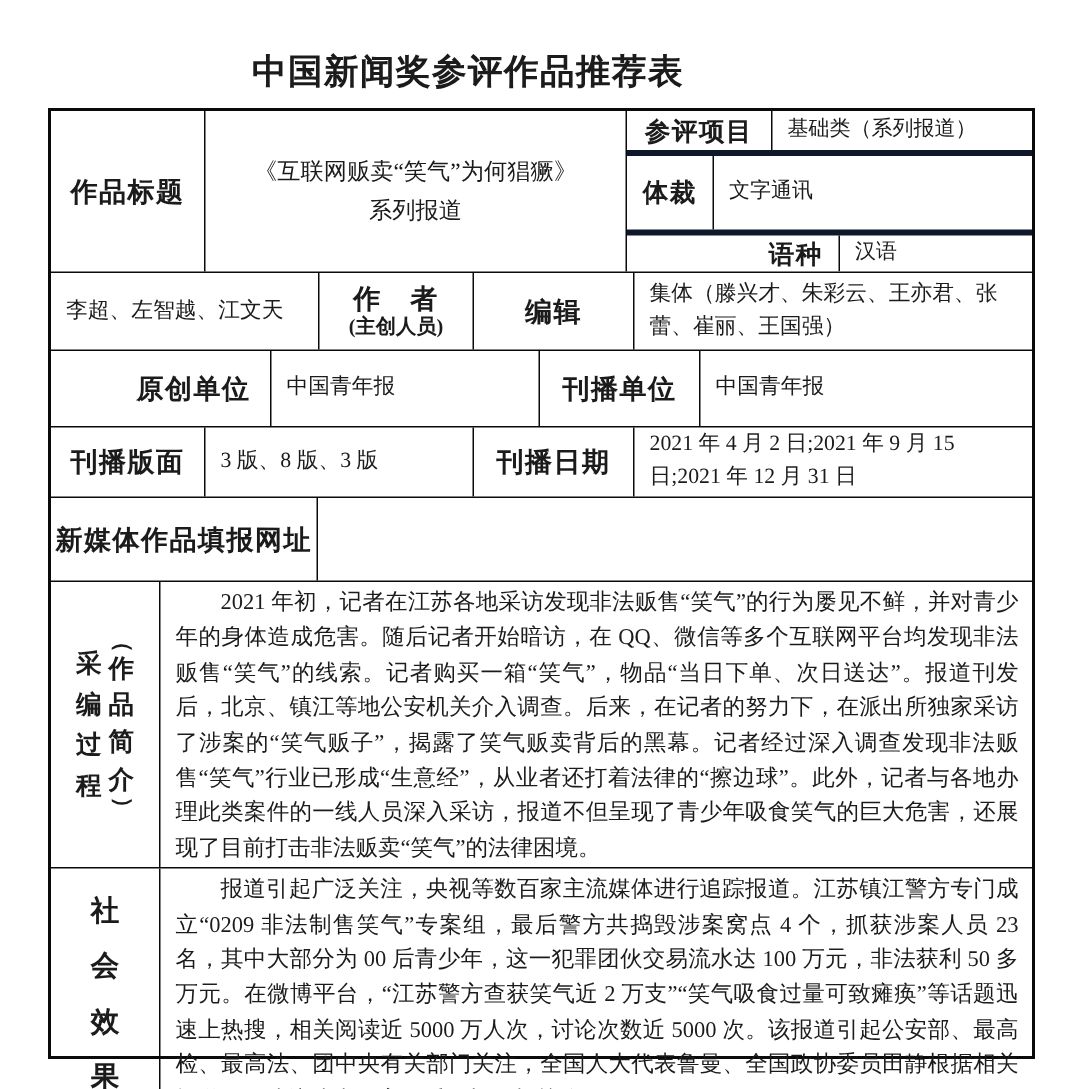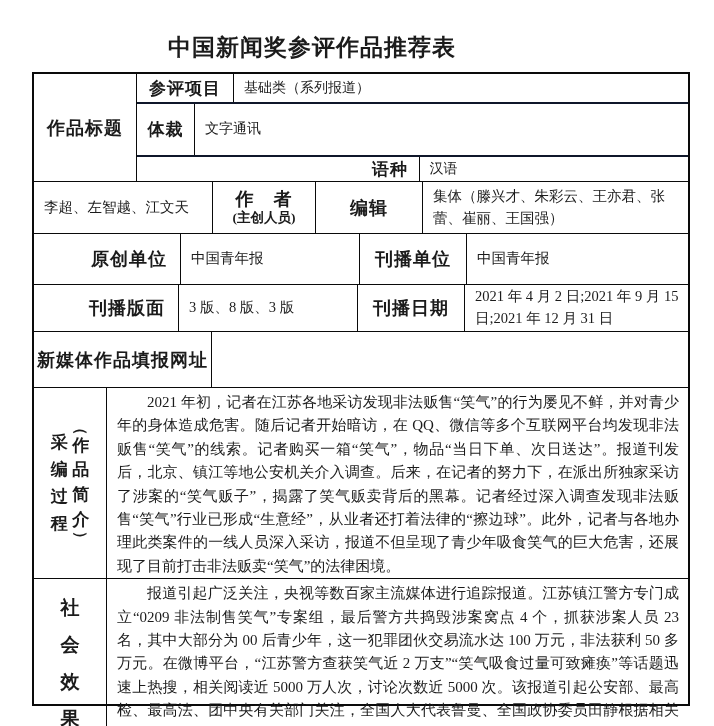--- a/index.html
+++ b/index.html
@@ -21,31 +21,31 @@
   }
   .row{display:flex;flex-direction:row;box-sizing:border-box;border-bottom:1px solid #0a0a0a;}
   .row:last-child{border-bottom:none;}
   .cell{box-sizing:border-box;border-right:1px solid #0a0a0a;display:flex;align-items:center;overflow:hidden;}
   .cell:last-child{border-right:none;}
   .label-cell{justify-content:center;font-weight:bold;font-size:18px;text-align:center;letter-spacing:1px;}
   .value-cell{padding-left:10px;padding-right:6px;font-size:14.5px;line-height:1.45;}
   .r1{flex:0 0 108px;}
   .r2{flex:0 0 52px;}
   .r3{flex:0 0 51px;padding-left:44px;}
-  .r4{flex:0 0 47px;padding-left:42px;}
+  .r4{flex:0 0 47px;}
   .r5{flex:0 0 56px;gap:20px;}
   .r6{flex:0 0 168px;}
   .r7{flex:0 0 148px;}
   .colA{flex:0 0 103px;}
   .colB{flex:0 0 179px;}
   .colC{flex:0 0 107px;}
   .colD{flex:1;}
   .colB-title{flex:0 0 281px;}
   .rblock{flex:1;display:flex;flex-direction:column;}
-  .subrow{display:flex;flex-direction:row;box-sizing:border-box;border-bottom:2px solid #0f172a;}
+  .subrow{display:flex;flex-direction:row;box-sizing:border-box;border-bottom:4px solid #0f172a;}
   .subrow:last-child{border-bottom:none;}
   .sub1{flex:0 0 30px;}
   .sub2{flex:0 0 53px;}
   .sub3{flex:1;justify-content:center;}
   .sublabel-wide{flex:0 0 97px;}
   .sublabel-narrow{flex:0 0 58px;}
   .sublabel{font-size:17px;}
   .subvalue{font-size:14px;}
   .title-value{flex-direction:column;justify-content:center;text-align:center;font-size:15.5px;line-height:26px;padding:0 4px;}
   .author-label{flex-direction:column;justify-content:center;line-height:1.25;}
@@ -64,20 +64,24 @@
 </style>
 </head>
 <body>
 
 <div class="title">中国新闻奖参评作品推荐表</div>
 
 <div class="form-table">
 
   <div class="row r1">
     <div class="cell colA label-cell">作品标题</div>
+    <div class="cell colB-title title-value">
+      <div>《互联网贩卖“笑气”为何猖獗》</div>
+      <div>系列报道</div>
+    </div>
     <div class="cell rblock" style="padding:0;align-items:stretch;">
       <div class="subrow sub1">
         <div class="cell sublabel-wide label-cell sublabel">参评项目</div>
         <div class="cell value-cell subvalue">基础类（系列报道）</div>
       </div>
       <div class="subrow sub2">
         <div class="cell sublabel-narrow label-cell sublabel">体裁</div>
         <div class="cell value-cell subvalue">文字通讯</div>
       </div>
       <div class="subrow sub3">

